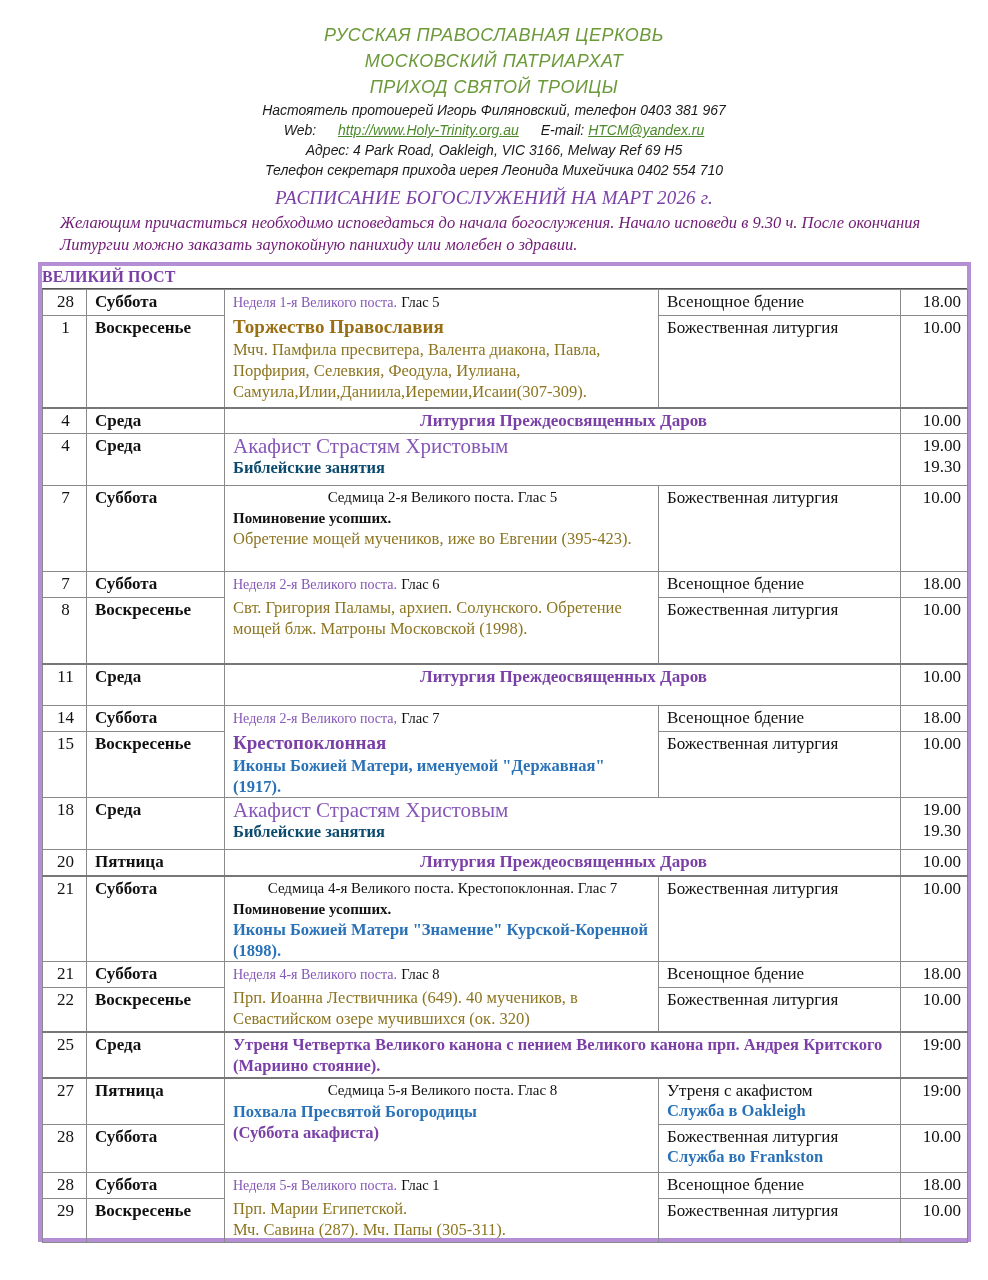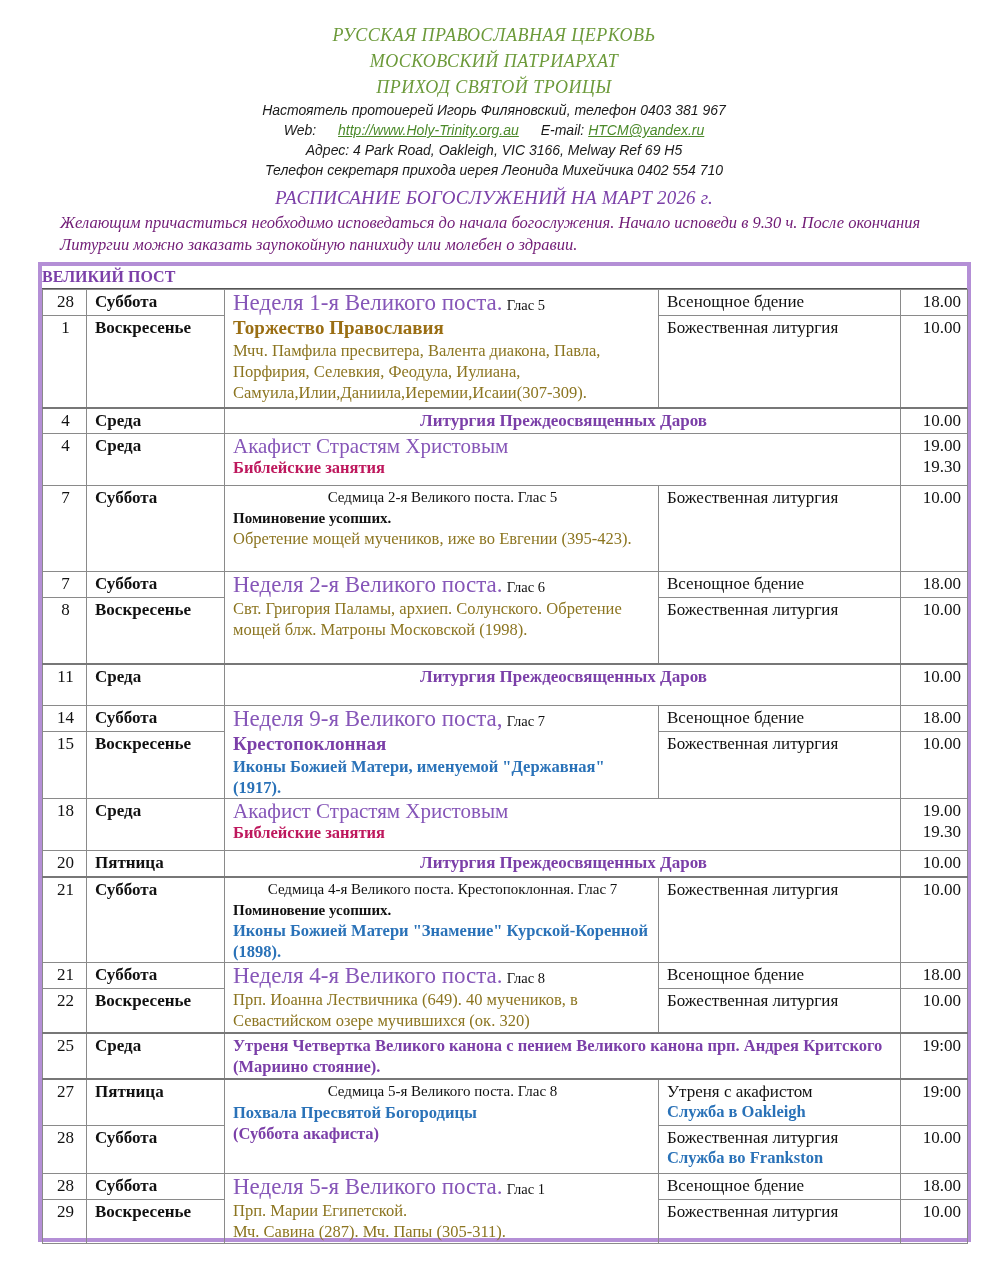--- a/index.html
+++ b/index.html
@@ -1,21 +1,21 @@
 <!DOCTYPE html>
 <html><head>
 <meta charset="utf-8">
 <style>
   * { box-sizing: border-box; margin: 0; padding: 0; }
   html, body { width: 988px; height: 1280px; background: #ffffff; overflow: hidden; }
   body { font-family: "Liberation Serif", "DejaVu Serif", serif; color: #111; position: relative; }
 
   .header { position: absolute; left: 0; top: 22px; width: 988px; text-align: center; }
   .church-line {
-    font-family: Liberation Serif, serif;
+    font-family: Liberation Sans, sans-serif;
     font-style: italic; color: #6c9a3a; font-size: 18px; line-height: 26px;
     letter-spacing: 0.5px;
   }
   .info-line {
     font-family: "Liberation Sans", "DejaVu Sans", sans-serif;
     font-style: italic; font-size: 14px; line-height: 20px; color: #1a1a1a;
   }
   .info-line a { color: #4b8a2a; text-decoration: underline; }
   .info-line .gap { display: inline-block; width: 18px; }
 
@@ -51,29 +51,29 @@
   col.c-event { width: 434px; }
   col.c-svc { width: 242px; }
   col.c-time { width: 67px; }
 
   td.date { text-align: center; font-size: 20px; line-height: 24px; padding: 0; }
   td.day { font-weight: bold; font-size: 15.5px; line-height: 24px; }
   td.time { text-align: right; font-size: 19.5px; line-height: 24px; padding-right: 8px; }
   td.svc { font-size: 17.5px; line-height: 24px; }
   tr.thick td { border-top: 2px solid #777; }
 
-  .wk { color: #8656b8; font-size: 23px; line-height: 24px; margin-top: 36px; }
+  .wk { color: #8656b8; font-size: 14px; line-height: 24px; margin-top: 36px; }
   .glas { color: #111; font-size: 14.5px; }
   .feast-gold { color: #9a6e13; font-weight: bold; font-size: 19px; line-height: 24px; }
   .feast-purple { color: #7b3fa8; font-weight: bold; font-size: 19px; line-height: 24px; }
   .saints { color: #8c7520; font-size: 16.5px; line-height: 21px; }
   .blue-bold { color: #2a72b8; font-weight: bold; font-size: 16.5px; line-height: 21px; }
   .purple-bold { color: #7b3fa8; font-weight: bold; font-size: 16.5px; line-height: 21px; }
   .akafist { color: #8656b8; font-size: 21px; line-height: 22px; }
-  .green-bold { color: #be185d; font-weight: bold; font-size: 16.5px; line-height: 21px; }
+  .green-bold { color: #0c4a6e; font-weight: bold; font-size: 16.5px; line-height: 21px; }
   .sedmica { color: #111; font-size: 15px; line-height: 21px; text-align: center; }
   .pomin { color: #111; font-weight: bold; font-size: 15px; line-height: 20px; }
   .center-pres { text-align: center; color: #7b3fa8; font-weight: bold; font-size: 17.5px; line-height: 24px; }
   .svc-blue { color: #2a72b8; font-weight: bold; font-size: 16.5px; line-height: 20px; }
   .block { display: block; }
 </style>
 </head>
 <body>
 
 <div class="header">
@@ -180,21 +180,21 @@
     <td class="date">11</td>
     <td class="day">Среда</td>
     <td colspan="2" class="center-pres">Литургия Преждеосвященных Даров</td>
     <td class="time">10.00</td>
   </tr>
 
   <tr style="height:26px">
     <td class="date">14</td>
     <td class="day">Суббота</td>
     <td rowspan="2">
-      <span class="wk">Неделя 9-я Великого поста,</span>
+      <span class="wk">Неделя 2-я Великого поста,</span>
       <span class="glas">Глас 7</span>
       <span class="feast-purple block">Крестопоклонная</span>
       <span class="blue-bold block">Иконы Божией Матери, именуемой "Державная" (1917).</span>
     </td>
     <td class="svc">Всенощное бдение</td>
     <td class="time">18.00</td>
   </tr>
   <tr style="height:66px">
     <td class="date">15</td>
     <td class="day">Воскресенье</td>

